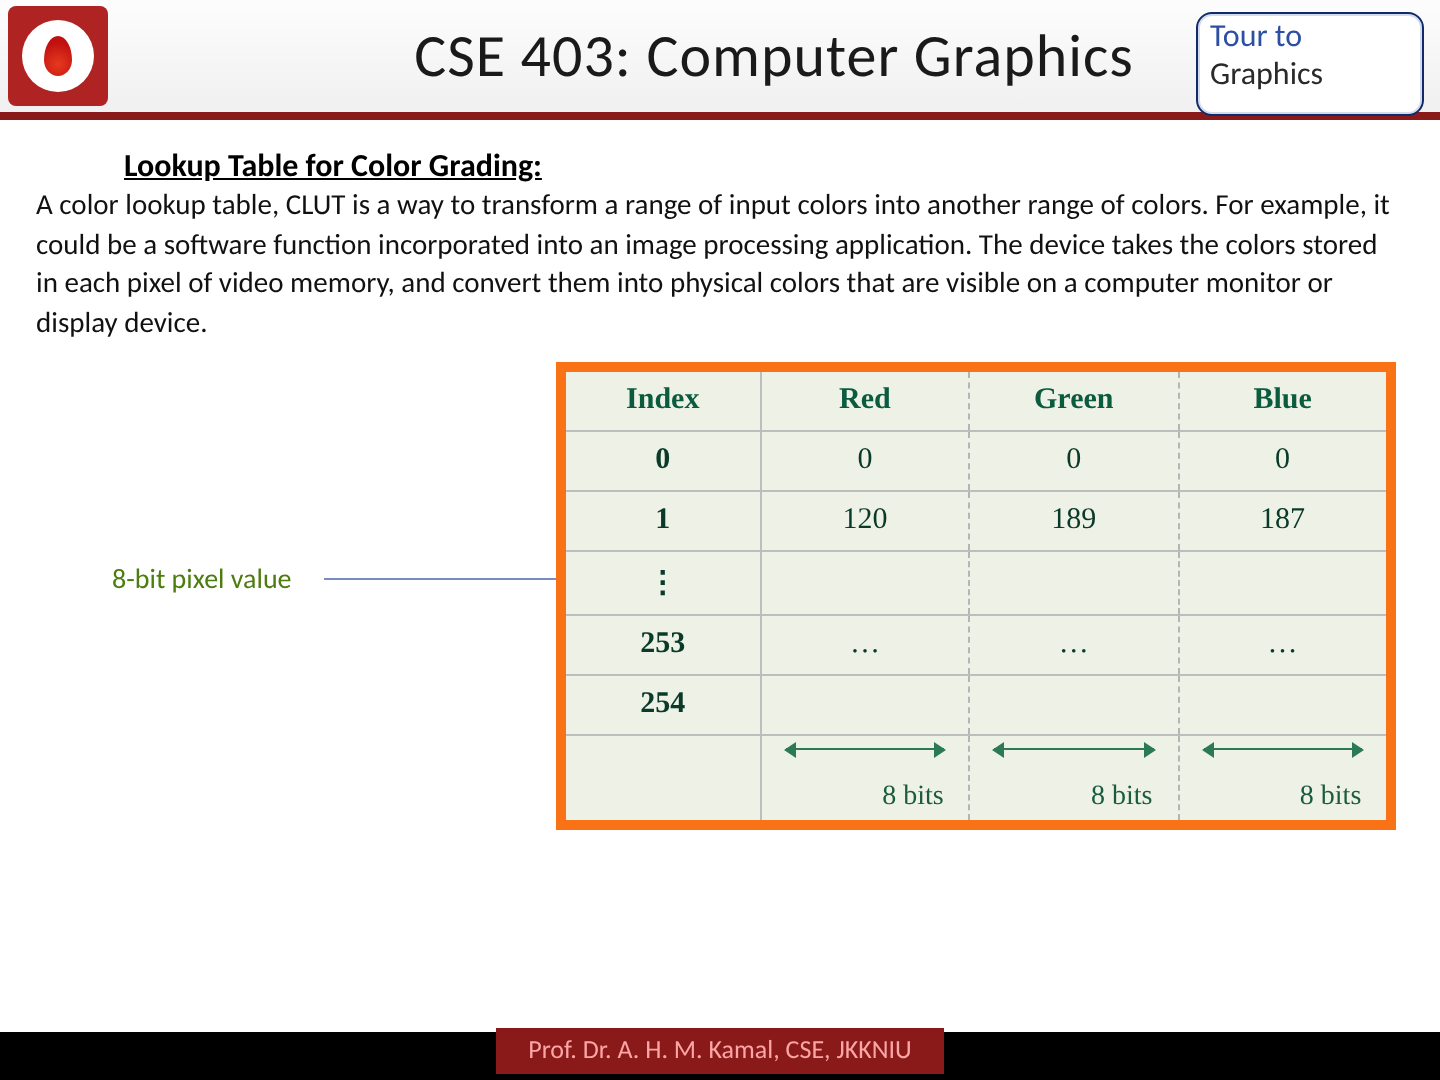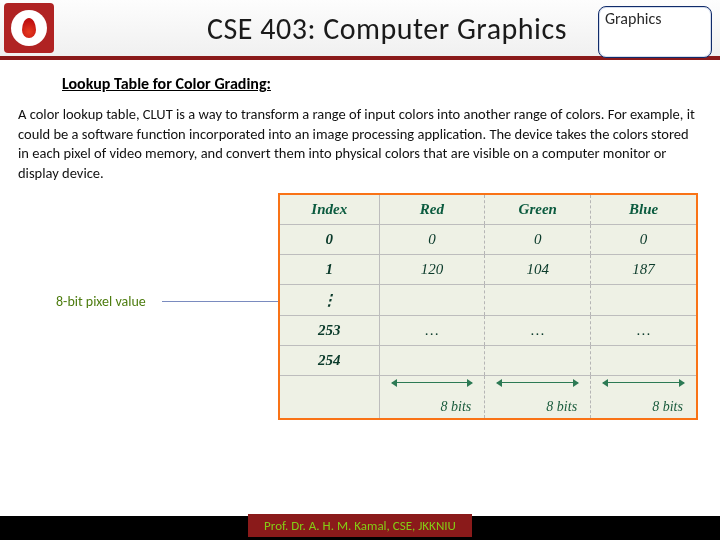--- a/index.html
+++ b/index.html
@@ -74,21 +74,20 @@
   .content {
     padding: 14px 18px 0 18px;
   }
   .section-title {
     font-size: 16px;
     font-weight: 700;
     text-decoration: underline;
     margin-left: 44px;
   }
   .body-text {
-    margin-top: 12px;
     font-size: 14.5px;
     line-height: 1.35;
     color: #111;
   }
   .table-area {
     position: relative;
     margin-top: 10px;
     height: 240px;
   }
   .annot {
@@ -105,26 +104,25 @@
     width: 170px;
     height: 1px;
     background: #7a8bbf;
   }
   .clut-table {
     position: absolute;
     left: 260px;
     top: 0;
     width: 420px;
     background: #eef1e5;
-    border: 2px solid #f97316;
+    border: 5px solid #f97316;
     border-collapse: collapse;
     font-family: Georgia, 'Times New Roman', serif;
     font-size: 15px;
     color: #0a3a2a;
-    font-style: italic;
   }
   .clut-table th, .clut-table td {
     border-top: 1px solid #bdbdbd;
     border-bottom: 1px solid #bdbdbd;
     padding: 6px 0;
     text-align: center;
     font-weight: 700;
   }
   .clut-table th {
     color: #0b5b3f;
@@ -161,38 +159,39 @@
     bottom: 0;
     left: 0;
     width: 100%;
     height: 24px;
     background: #000;
     text-align: center;
   }
   .footer-inner {
     display: inline-block;
     background: #8a1a1a;
-    color: #84cc16;
+    color: #fca5a5;
     font-size: 13px;
     padding: 4px 16px;
     position: relative;
     top: -2px;
   }
 </style>
 </head>
 <body>
 
 <div class="header">
   <div class="logo">
     <div class="logo-inner">
         <div class="logo-flame"></div>
       </div>
   </div>
   <div class="title">CSE 403: Computer Graphics</div>
   <div class="tag">
+    <span>Tour to</span>
     <span class="l2">Graphics</span>
   </div>
 </div>
 
 <div class="content">
   <div class="section-title">Lookup Table for Color Grading:</div>
   <div class="body-text">A color lookup table, CLUT is a way to transform a range of input colors into another range of colors. For example, it could be a software function incorporated into an image processing application. The device takes the colors stored in each pixel of video memory, and convert them into physical colors that are visible on a computer monitor or display device.</div>
 
   <div class="table-area">
     <div class="annot">8-bit pixel value</div>
@@ -208,21 +207,21 @@
       </tr>
       <tr>
         <td class="lcol">0</td>
         <td class="dcol">0</td>
         <td class="dcol">0</td>
         <td class="dcol">0</td>
       </tr>
       <tr>
         <td class="lcol">1</td>
         <td class="dcol">120</td>
-        <td class="dcol">104</td>
+        <td class="dcol">189</td>
         <td class="dcol">187</td>
       </tr>
       <tr>
         <td class="lcol">⋮</td>
         <td class="dcol"></td>
         <td class="dcol"></td>
         <td class="dcol"></td>
       </tr>
       <tr>
         <td class="lcol">253</td>

